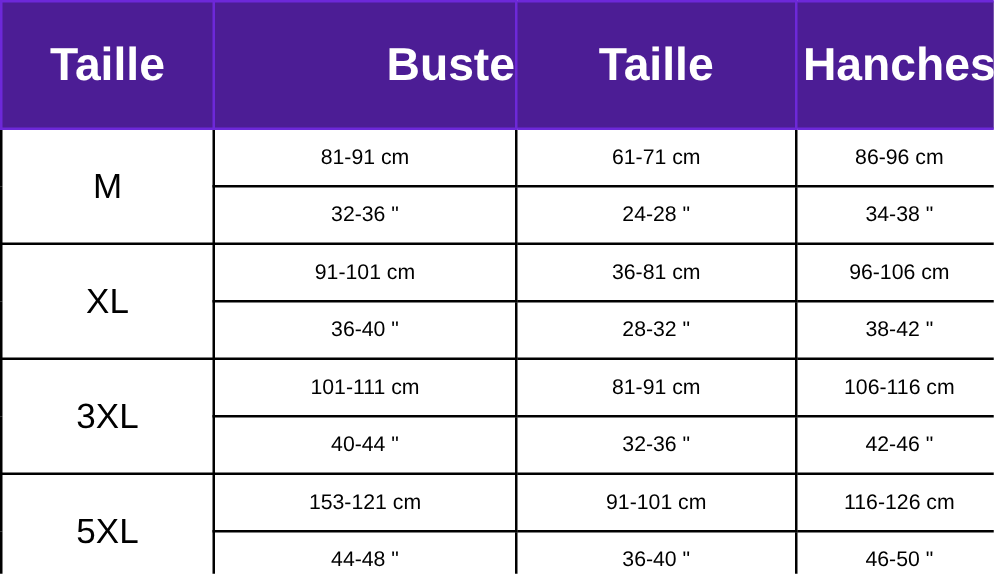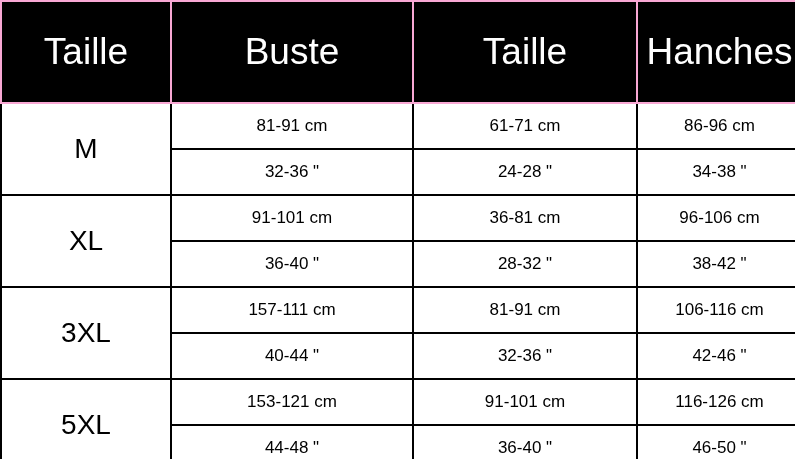--- a/index.html
+++ b/index.html
@@ -24,30 +24,30 @@
     border: 2px solid #000000;
     padding: 0;
     margin: 0;
     text-align: center;
     vertical-align: middle;
     color: #000000;
     background: #ffffff;
   }
   
   .head-row th {
-    background: #000000;
+    background: #4c1d95;
     color: #ffffff;
-    border: 2px solid #f9a8d4;
+    border: 2px solid #6d28d9;
     font-size: 37px;
-    font-weight: normal;
+    font-weight: bold;
     height: 100px;
     letter-spacing: 0px;
   }
   .head-row th.col-size  { width: 168px; }
-  .head-row th.col-bust  { width: 240px; }
+  .head-row th.col-bust  { width: 240px; text-align: right; }
   .head-row th.col-waist { width: 222px; }
   .head-row th.col-hips  { width: 163px; }
 
   .size-cell {
     font-size: 28px;
     font-weight: normal;
   }
   .val-cell {
     font-size: 17px;
     font-weight: normal;
@@ -90,21 +90,21 @@
       <td class="val-cell">96-106 cm</td>
     </tr>
     <tr class="row-in">
       <td class="val-cell">36-40 "</td>
       <td class="val-cell">28-32 "</td>
       <td class="val-cell">38-42 "</td>
     </tr>
 
     <tr class="row-cm">
       <td class="size-cell" rowspan="2">3XL</td>
-      <td class="val-cell">157-111 cm</td>
+      <td class="val-cell">101-111 cm</td>
       <td class="val-cell">81-91 cm</td>
       <td class="val-cell">106-116 cm</td>
     </tr>
     <tr class="row-in">
       <td class="val-cell">40-44 "</td>
       <td class="val-cell">32-36 "</td>
       <td class="val-cell">42-46 "</td>
     </tr>
 
     <tr class="row-cm">

